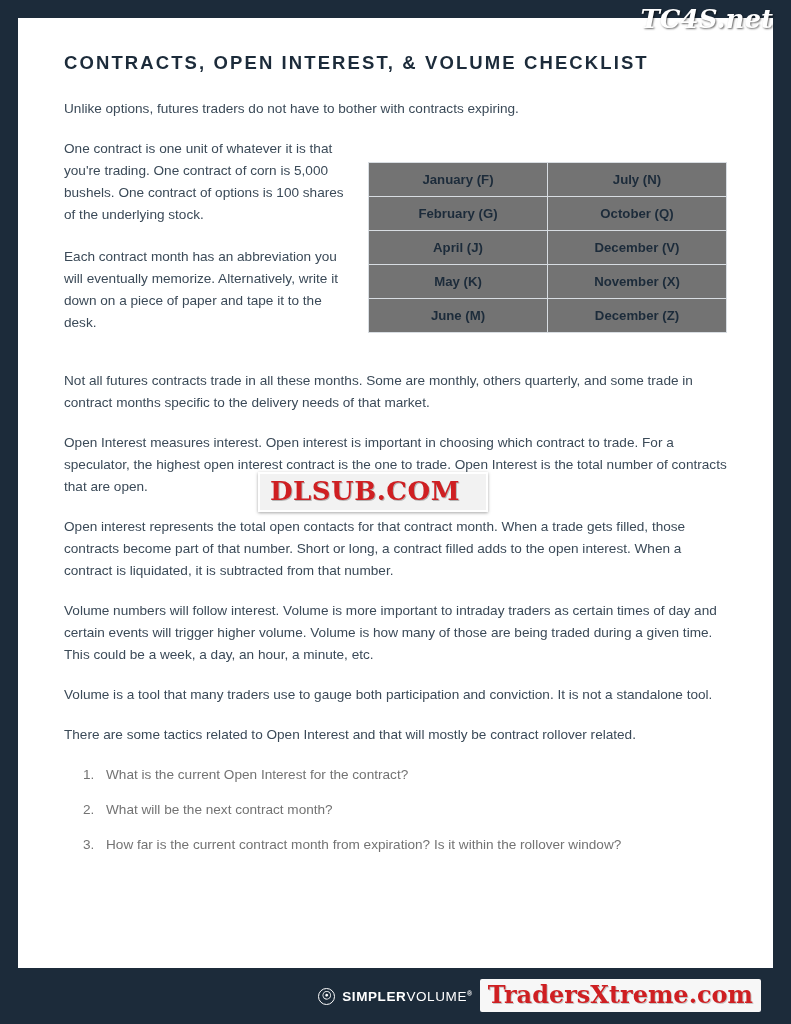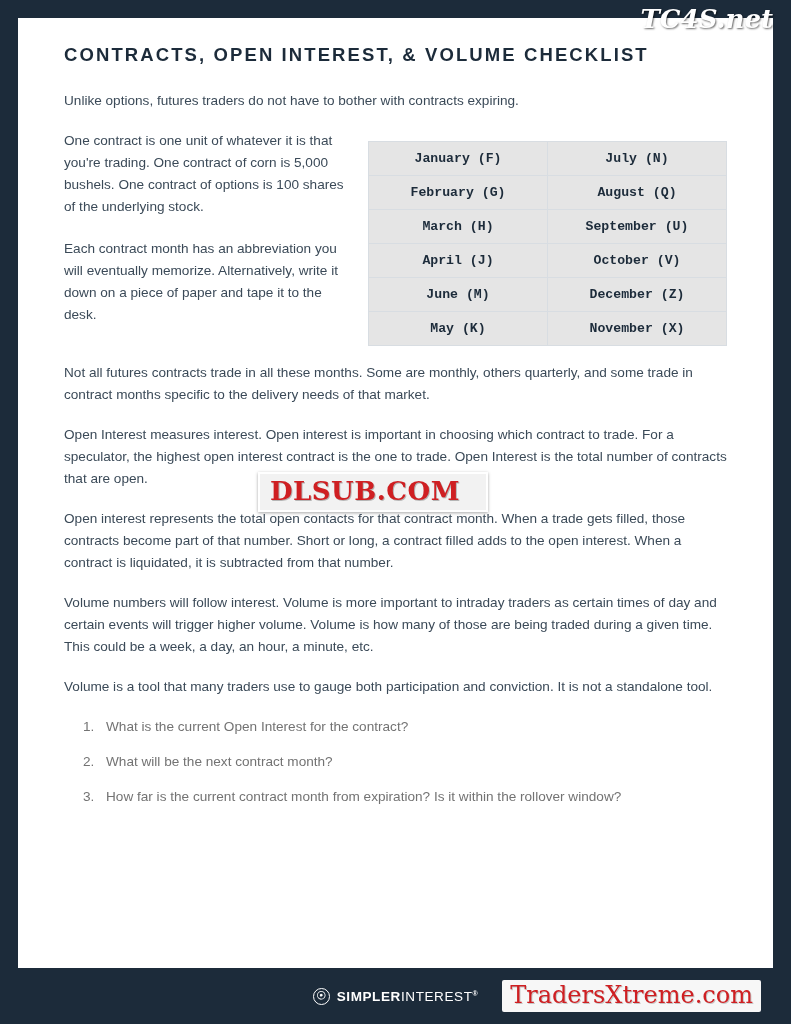--- a/index.html
+++ b/index.html
@@ -51,21 +51,21 @@
     align-items: center;
     justify-content: center;
   }
 
   .content {
     position: absolute;
     left: 18px;
     right: 18px;
     top: 18px;
     bottom: 56px;
-    padding: 18px 46px 0 46px;
+    padding: 26px 46px 0 46px;
   }
 
   h1.title {
     font-size: 18.5px;
     letter-spacing: 2.1px;
     font-weight: bold;
     color: #1c2b3a;
     margin: 8px 0 24px 0;
     font-family: "Liberation Sans", sans-serif;
   }
@@ -73,42 +73,41 @@
   p.para {
     font-size: 13.6px;
     line-height: 1.62;
     color: #3b4a58;
     margin: 4px 0 18px 0;
   }
 
   .two-col {
     display: flex;
     gap: 22px;
-    align-items: flex-end;
+    align-items: center;
     margin-bottom: 16px;
   }
   .left-col {
     width: 282px;
     flex: none;
   }
   .left-col p {
     font-size: 13.6px;
     line-height: 1.62;
     color: #3b4a58;
     margin: 0 0 20px 0;
   }
   .table-wrap {
     flex: 1;
     margin-top: 3px;
   }
   table.months {
     border-collapse: collapse;
     width: 100%;
-    background: #e5e5e5;
-    font-family: Liberation Mono, monospace;
+    background: #737373;
   }
   table.months td {
     border: 1px solid #d8dde2;
     text-align: center;
     font-size: 13.2px;
     font-weight: bold;
     color: #1c2b3a;
     padding: 9px 4px;
     width: 50%;
   }
@@ -177,21 +176,21 @@
     padding: 2px 26px 4px 10px;
     letter-spacing: 0.5px;
     text-shadow: 1px 1px 0 rgba(0,0,0,0.25);
     box-shadow: 0 1px 3px rgba(0,0,0,0.35);
   }
   .wm-txt {
     position: absolute;
     right: 30px;
     bottom: 12px;
     font-family: "DejaVu Serif", serif;
-    font-weight: normal;
+    font-weight: bold;
     font-size: 24px;
     color: #cf1f22;
     background: #f7f7f7;
     padding: 1px 8px 3px 8px;
     border-radius: 2px;
     text-shadow: 1px 1px 0 rgba(0,0,0,0.2);
     text-align: right;
   }
 </style>
 </head>
@@ -216,61 +215,58 @@
       </div>
       <div class="table-wrap">
         <table class="months">
           <tbody>
             <tr>
               <td>January (F)</td>
               <td>July (N)</td>
             </tr>
             <tr>
               <td>February (G)</td>
-              <td>August (Q)</td>
-            </tr>
-            <tr>
-              <td>March (H)</td>
-              <td>September (U)</td>
+              <td>October (Q)</td>
             </tr>
             <tr>
               <td>April (J)</td>
-              <td>October (V)</td>
+              <td>December (V)</td>
+            </tr>
+            <tr>
+              <td>May (K)</td>
+              <td>November (X)</td>
             </tr>
             <tr>
               <td>June (M)</td>
               <td>December (Z)</td>
-            </tr>
-            <tr>
-              <td>May (K)</td>
-              <td>November (X)</td>
             </tr>
           </tbody>
         </table>
       </div>
     </div>
 
     <p class="para">Not all futures contracts trade in all these months. Some are monthly, others quarterly, and some trade in contract months specific to the delivery needs of that market.</p>
     <p class="para">Open Interest measures interest. Open interest is important in choosing which contract to trade. For a speculator, the highest open interest contract is the one to trade. Open Interest is the total number of contracts that are open.</p>
     <p class="para">Open interest represents the total open contacts for that contract month. When a trade gets filled, those contracts become part of that number. Short or long, a contract filled adds to the open interest. When a contract is liquidated, it is subtracted from that number.</p>
     <p class="para">Volume numbers will follow interest. Volume is more important to intraday traders as certain times of day and certain events will trigger higher volume. Volume is how many of those are being traded during a given time. This could be a week, a day, an hour, a minute, etc.</p>
     <p class="para">Volume is a tool that many traders use to gauge both participation and conviction. It is not a standalone tool.</p>
+    <p class="para">There are some tactics related to Open Interest and that will mostly be contract rollover related.</p>
 
     <ol class="questions">
       <li>What is the current Open Interest for the contract?</li>
       <li>What will be the next contract month?</li>
       <li>How far is the current contract month from expiration? Is it within the rollover window?</li>
     </ol>
 
   </div>
 
   <div class="bottombar">
     <div class="footer-logo">
       <span class="mark">⦿</span>
-      <span class="txt"><span>SIMPLER</span><span class="light">INTEREST</span><span class="reg">®</span></span>
+      <span class="txt"><span>SIMPLER</span><span class="light">VOLUME</span><span class="reg">®</span></span>
     </div>
   </div>
 
   <div class="wm-tc4s">TC4S.net</div>
   <div class="wm-dlsub">DLSUB.COM</div>
   <div class="wm-txt">TradersXtreme.com</div>
 
 </div>
 
 </body></html>

